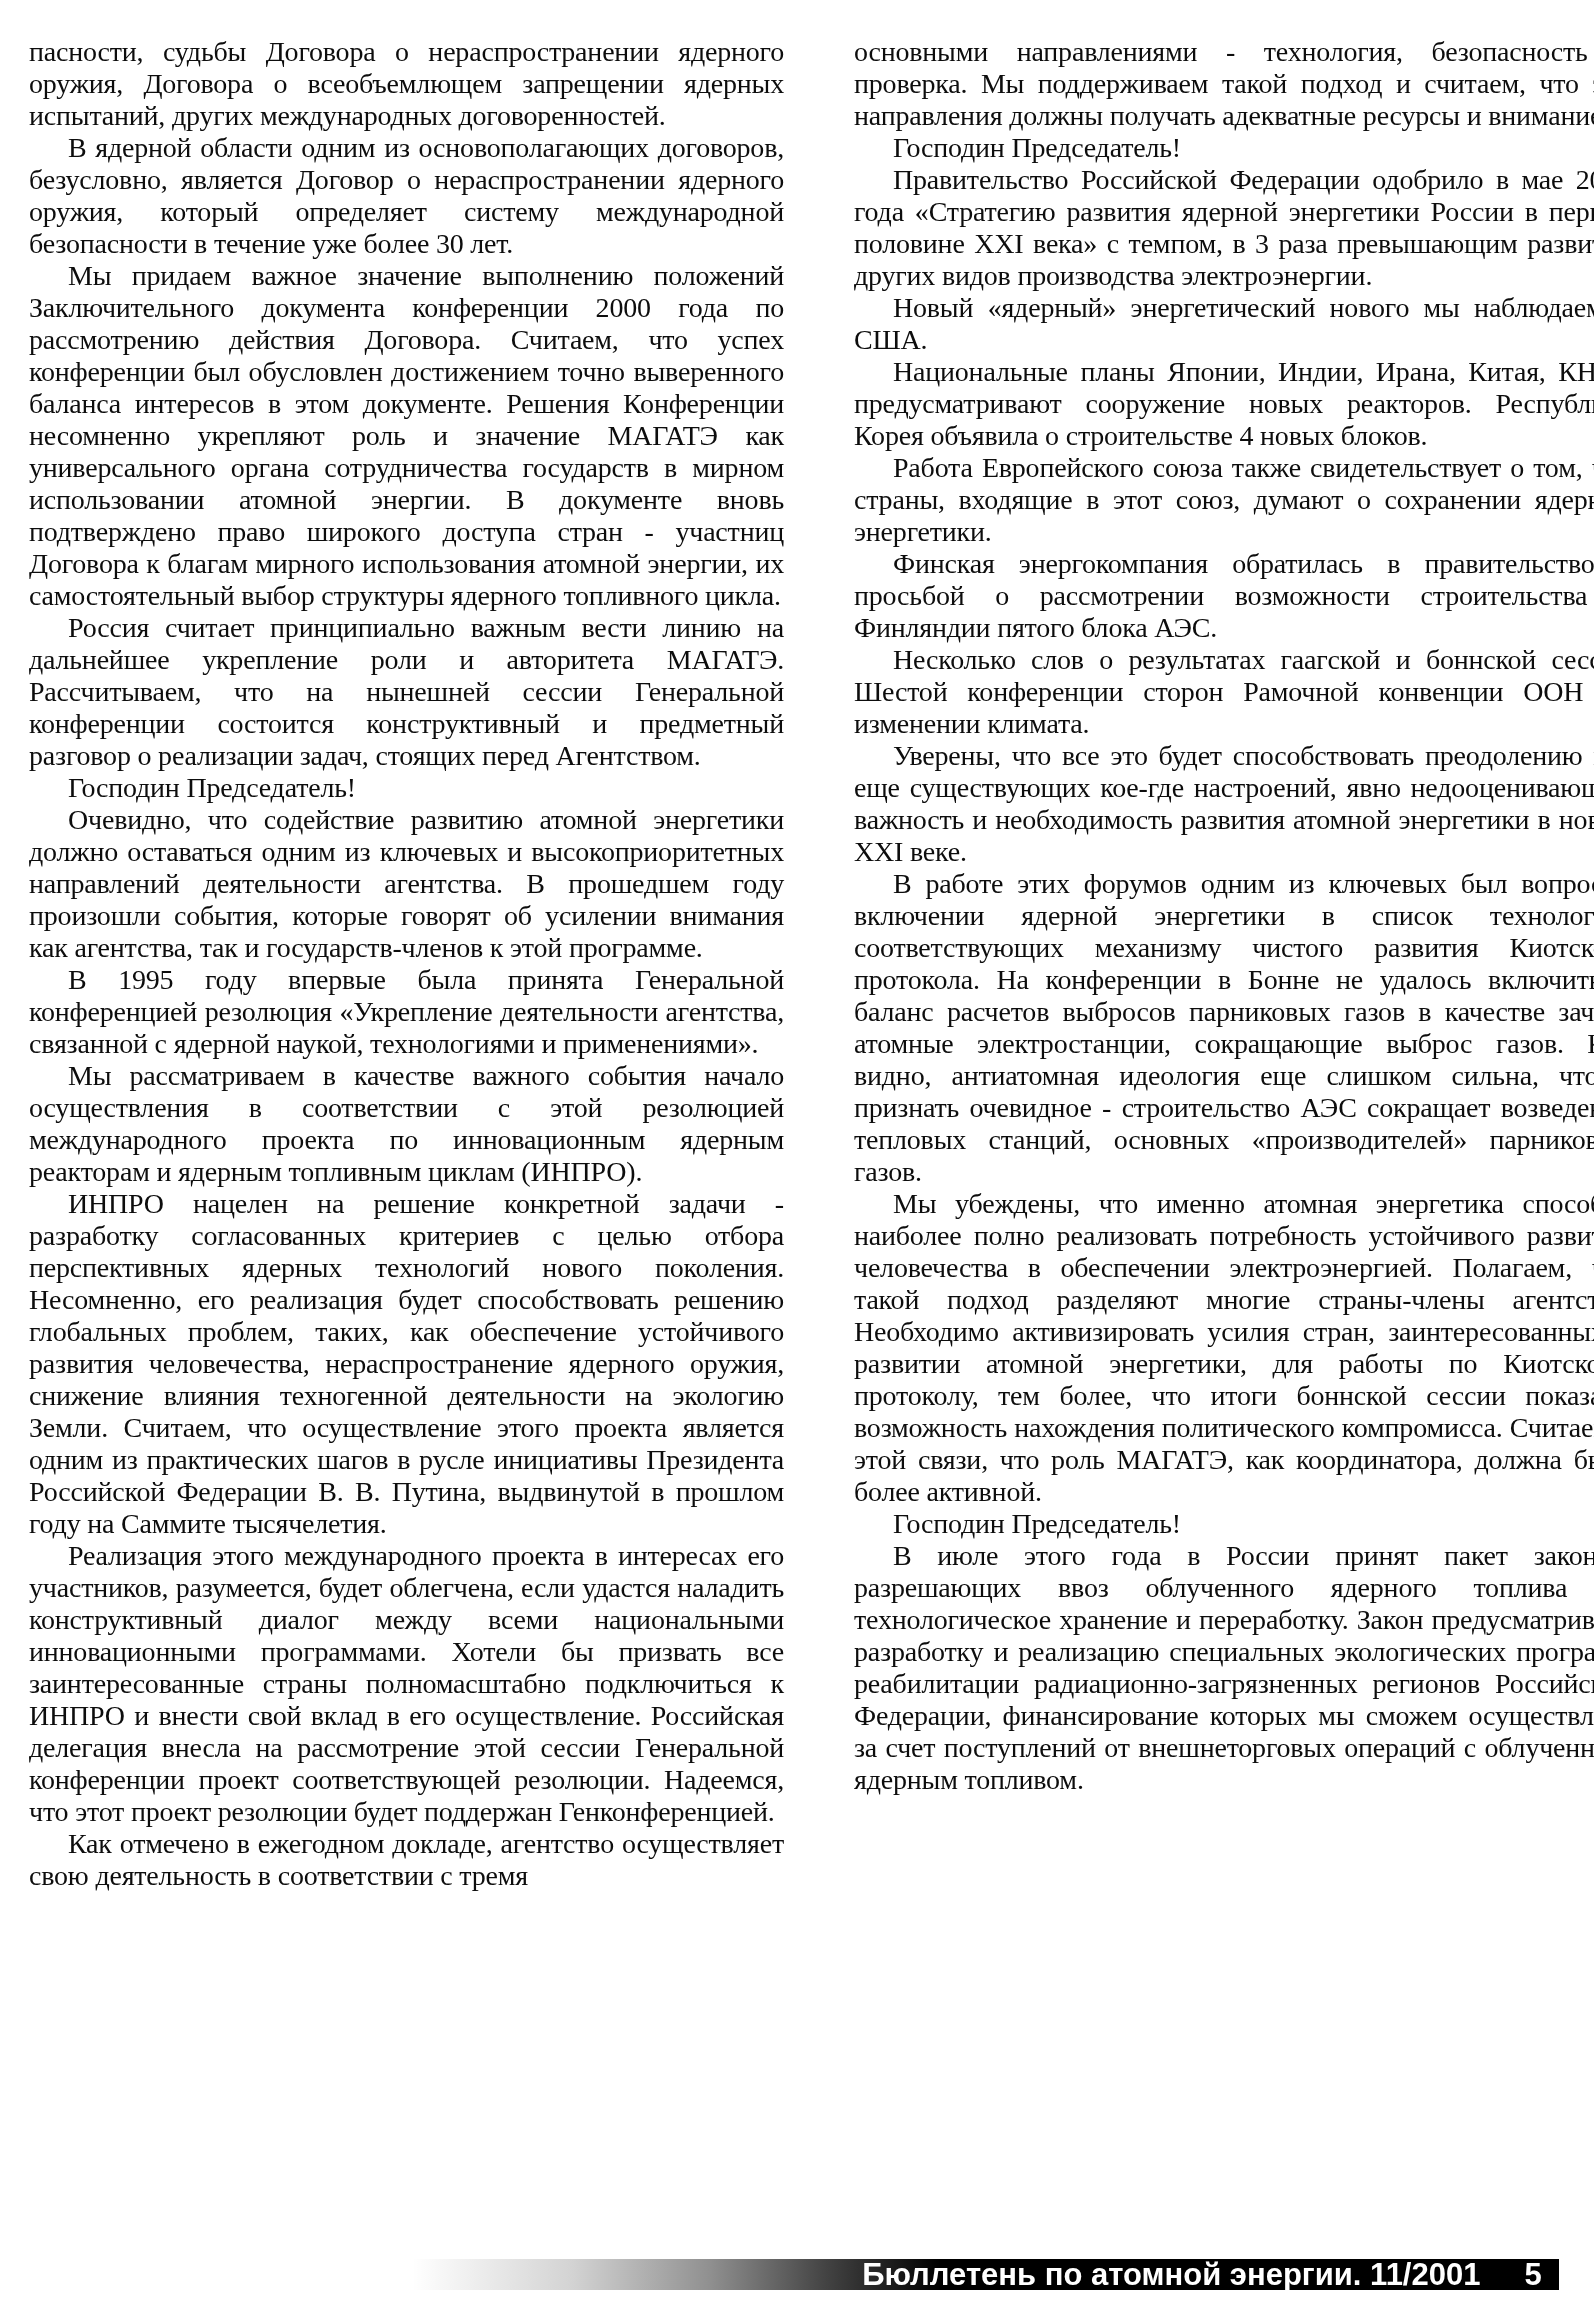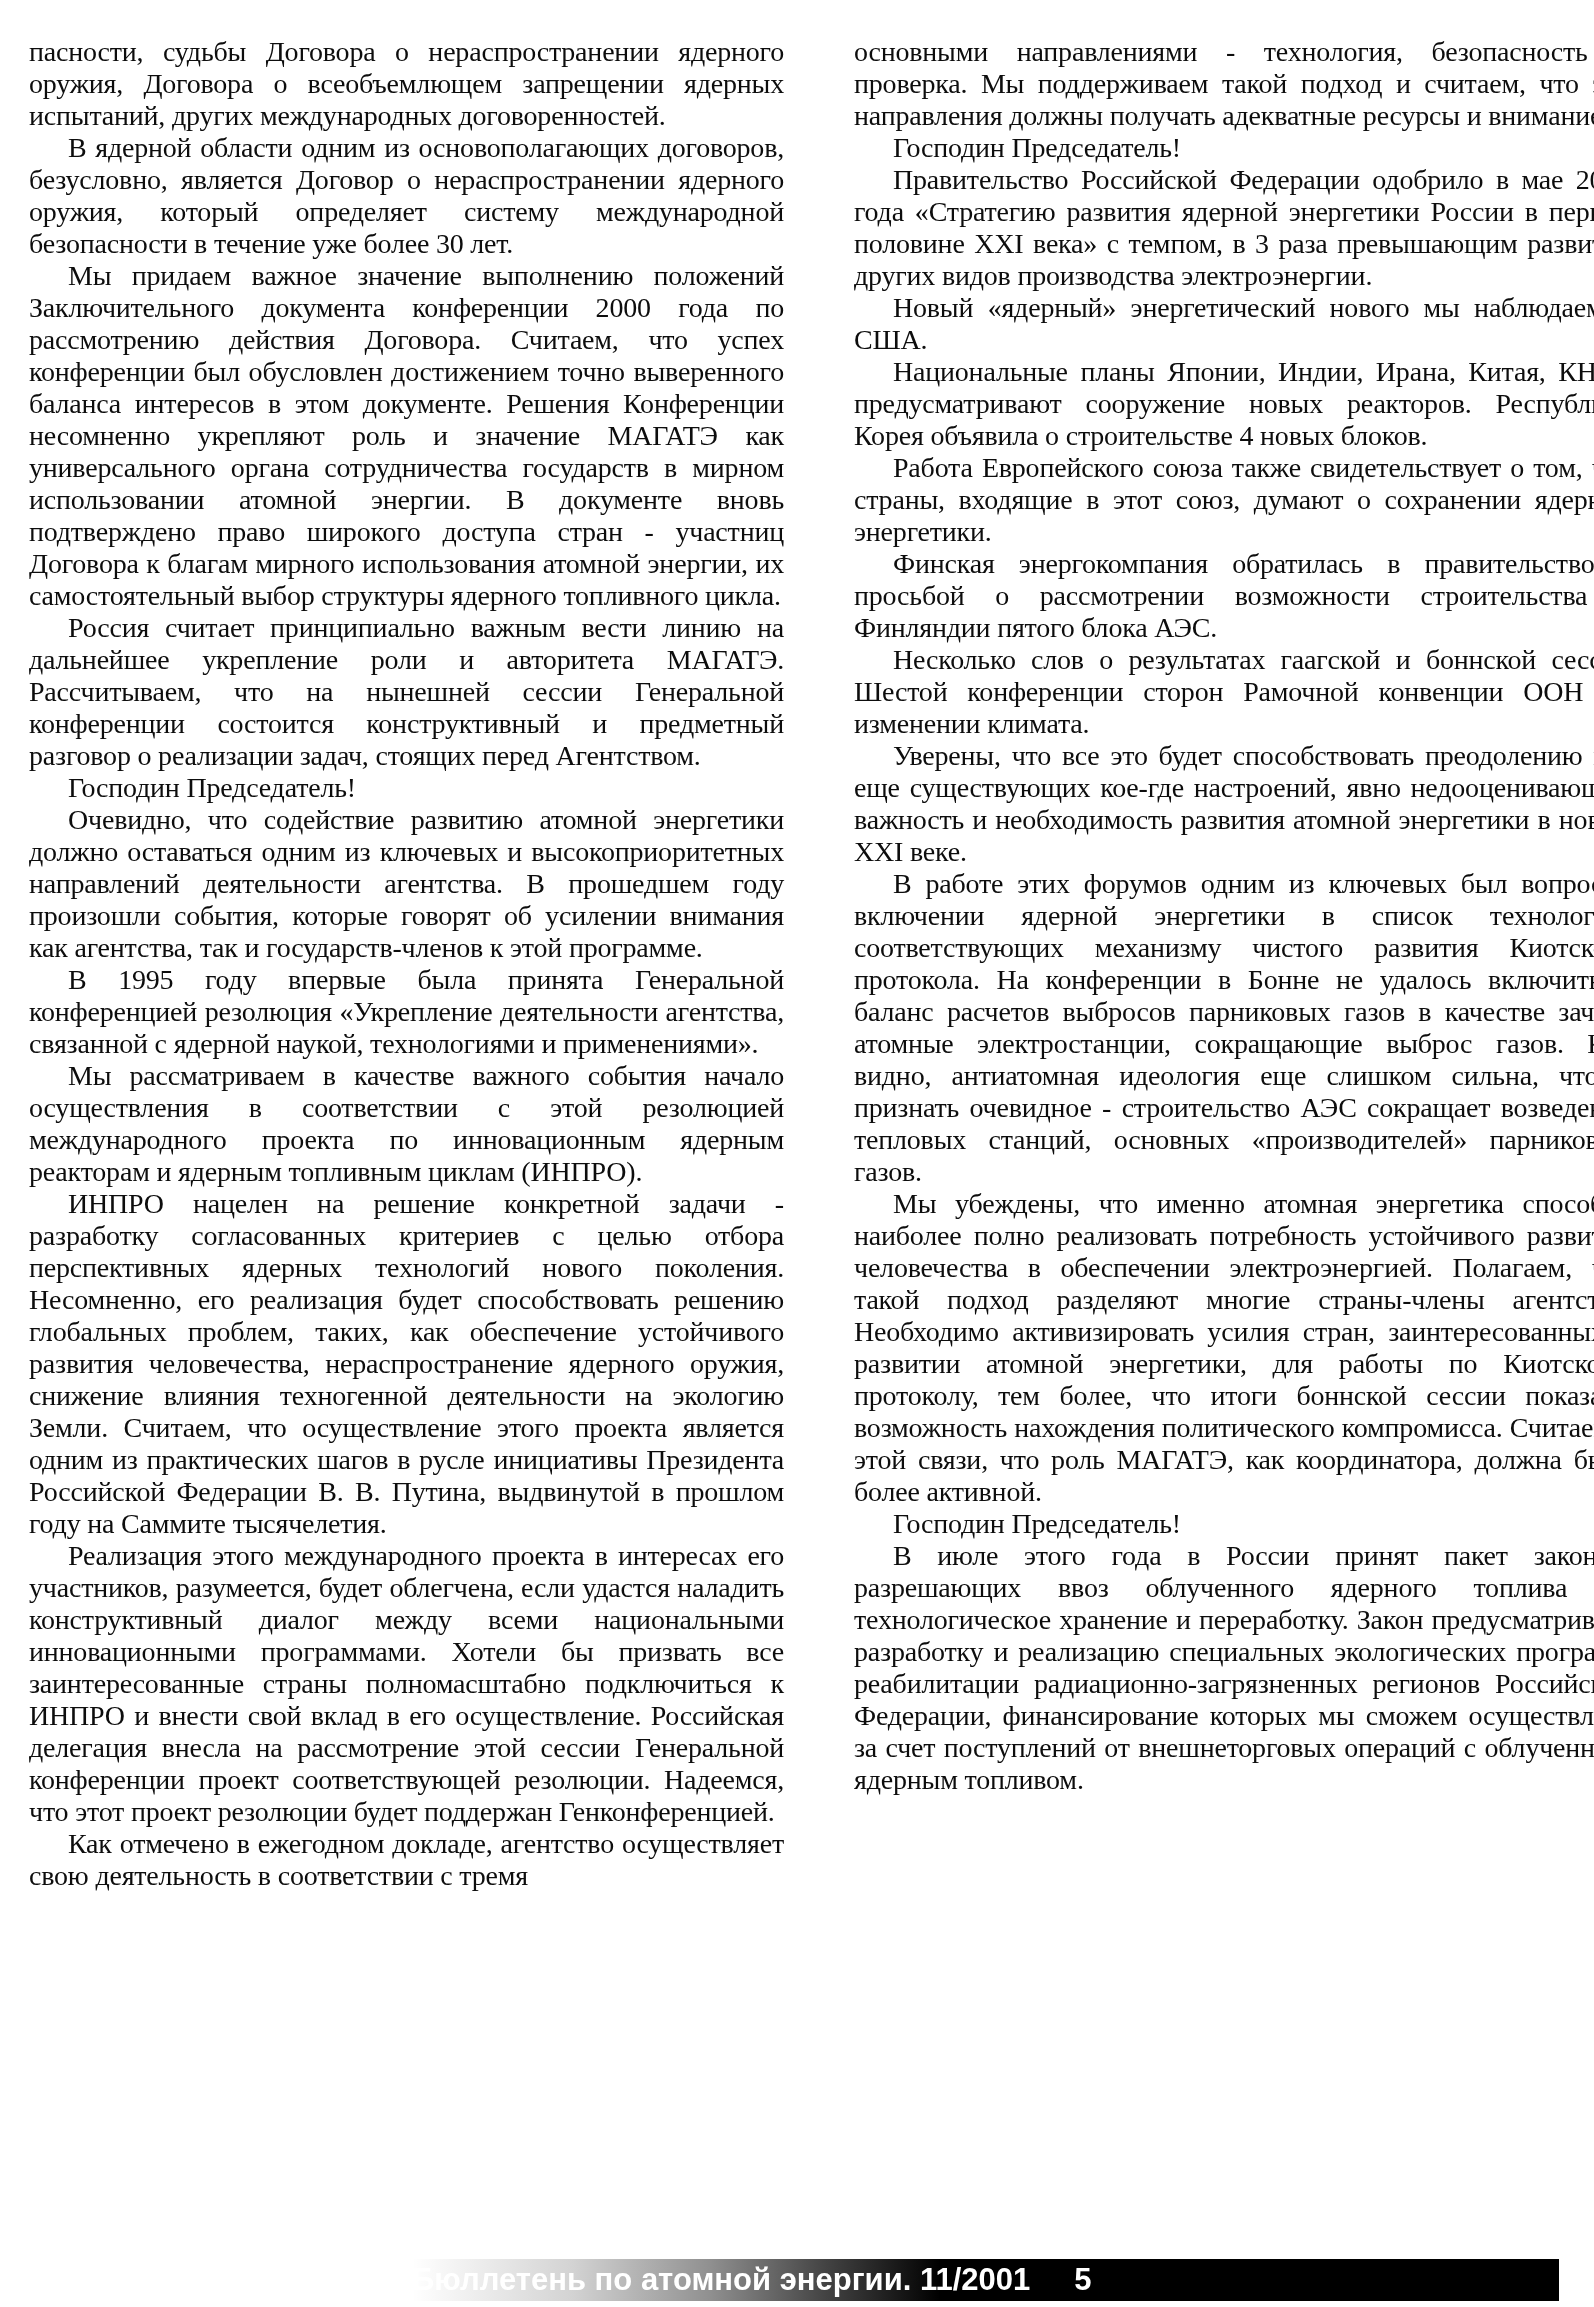--- a/index.html
+++ b/index.html
@@ -27,32 +27,32 @@
   }
   .column-left  { left: 29px;   width: 755px; }
   .column-right { left: 813px; width: 777px; margin-left: 41px; }
   .para { margin: 0; padding: 0; text-indent: 0; }
   .para.indent { text-indent: 39px; }
   .footer-bar {
     position: absolute;
     left: 412px;
     top: 2259px;
     width: 1147px;
-    height: 42px;
+    height: 31px;
     background:
       linear-gradient(to right,
         rgba(0,0,0,0) 0%,
         rgba(10,10,10,0.18) 14%,
         rgba(8,8,8,0.45) 26%,
         rgba(5,5,5,0.75) 36%,
         #000000 46%,
         #000000 100%);
     display: flex;
     align-items: center;
-    justify-content: flex-start;
+    justify-content: flex-end;
     padding-right: 17.3px;
     box-sizing: border-box;
     font-family: "Liberation Sans", "DejaVu Sans", sans-serif;
     font-weight: bold;
     font-size: 31px;
     color: #ffffff;
     white-space: nowrap;
   }
   .footer-bar .journal { margin-right: 44px; }
   .footer-bar .page-num { }

